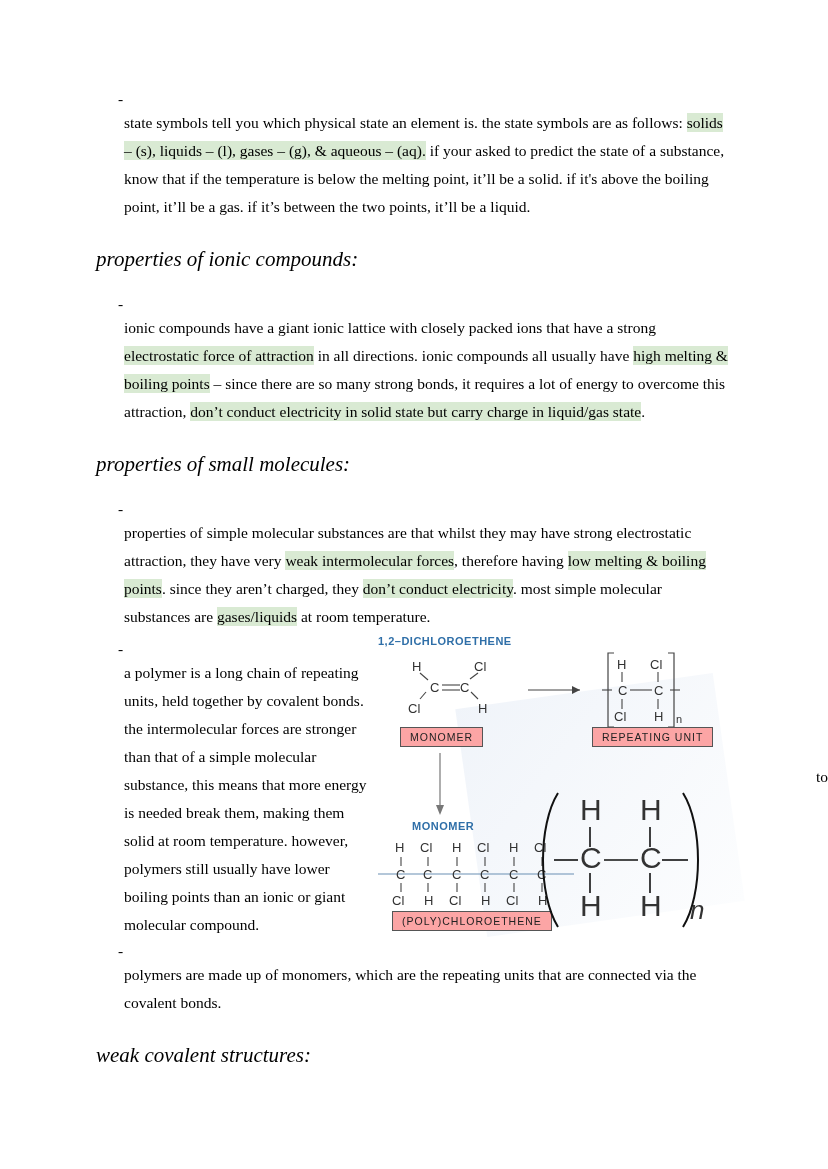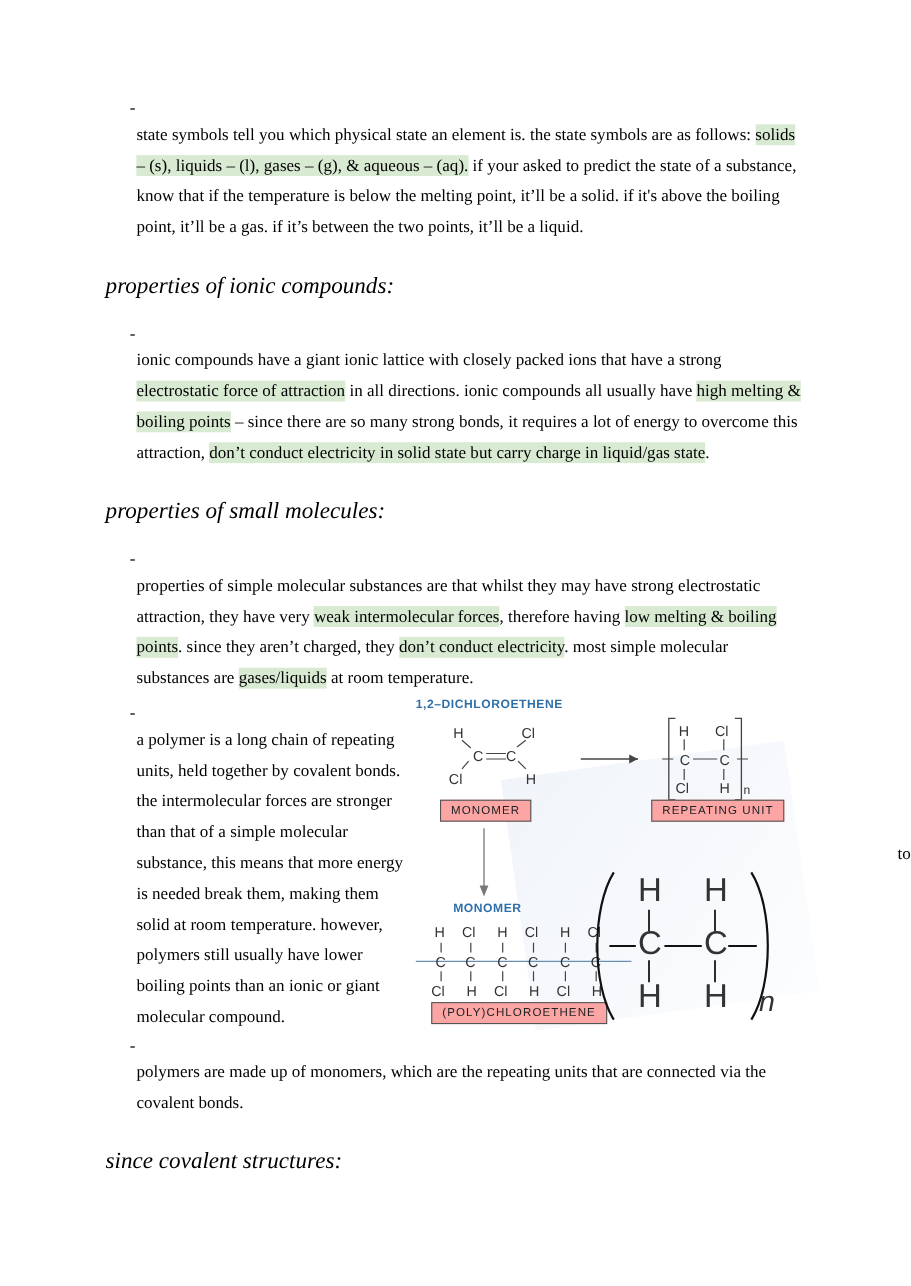--- a/index.html
+++ b/index.html
@@ -290,15 +290,15 @@
     </div>
   </div>
 
   <div class="trailing-to">to</div>
 
   <div class="bullet-block poly-last" style="margin-top:-6px;">
     <div class="bullet-dash">-</div>
     <div class="bullet-text">polymers are made up of monomers, which are the repeating units that are connected via the covalent bonds.</div>
   </div>
 
-  <h2 class="section">since covalent structures:</h2>
+  <h2 class="section">weak covalent structures:</h2>
 
 </div>
 
 </body></html>

